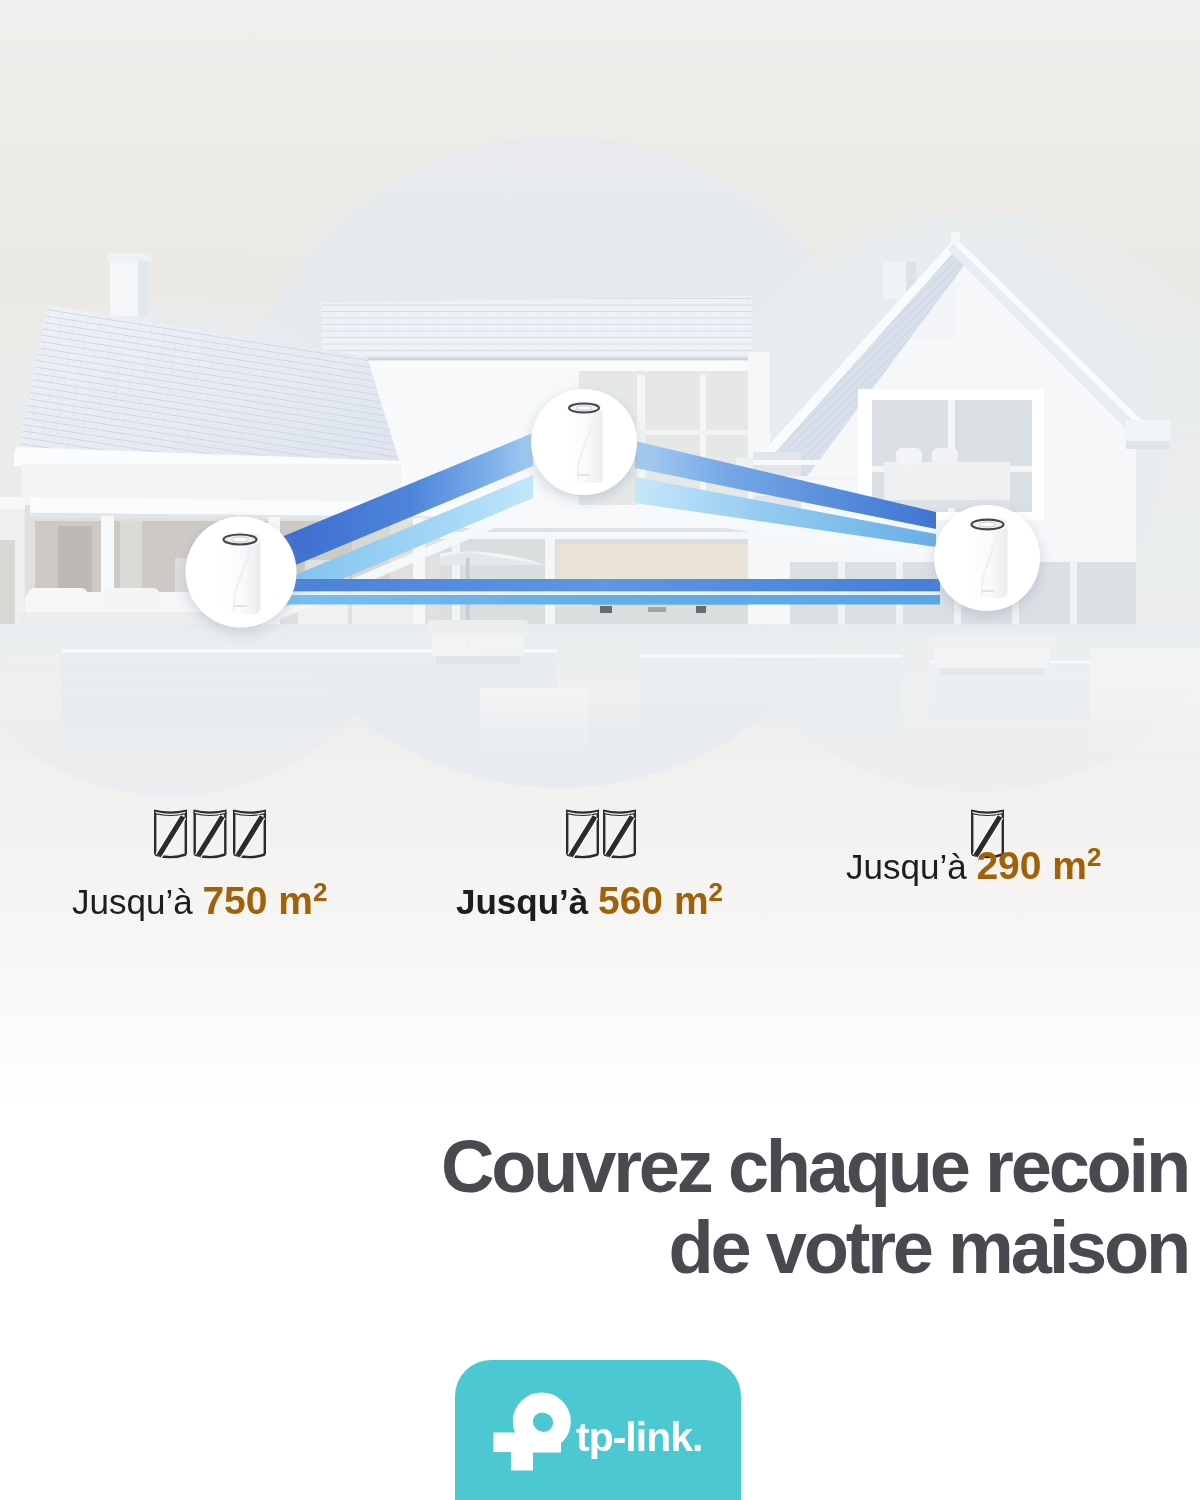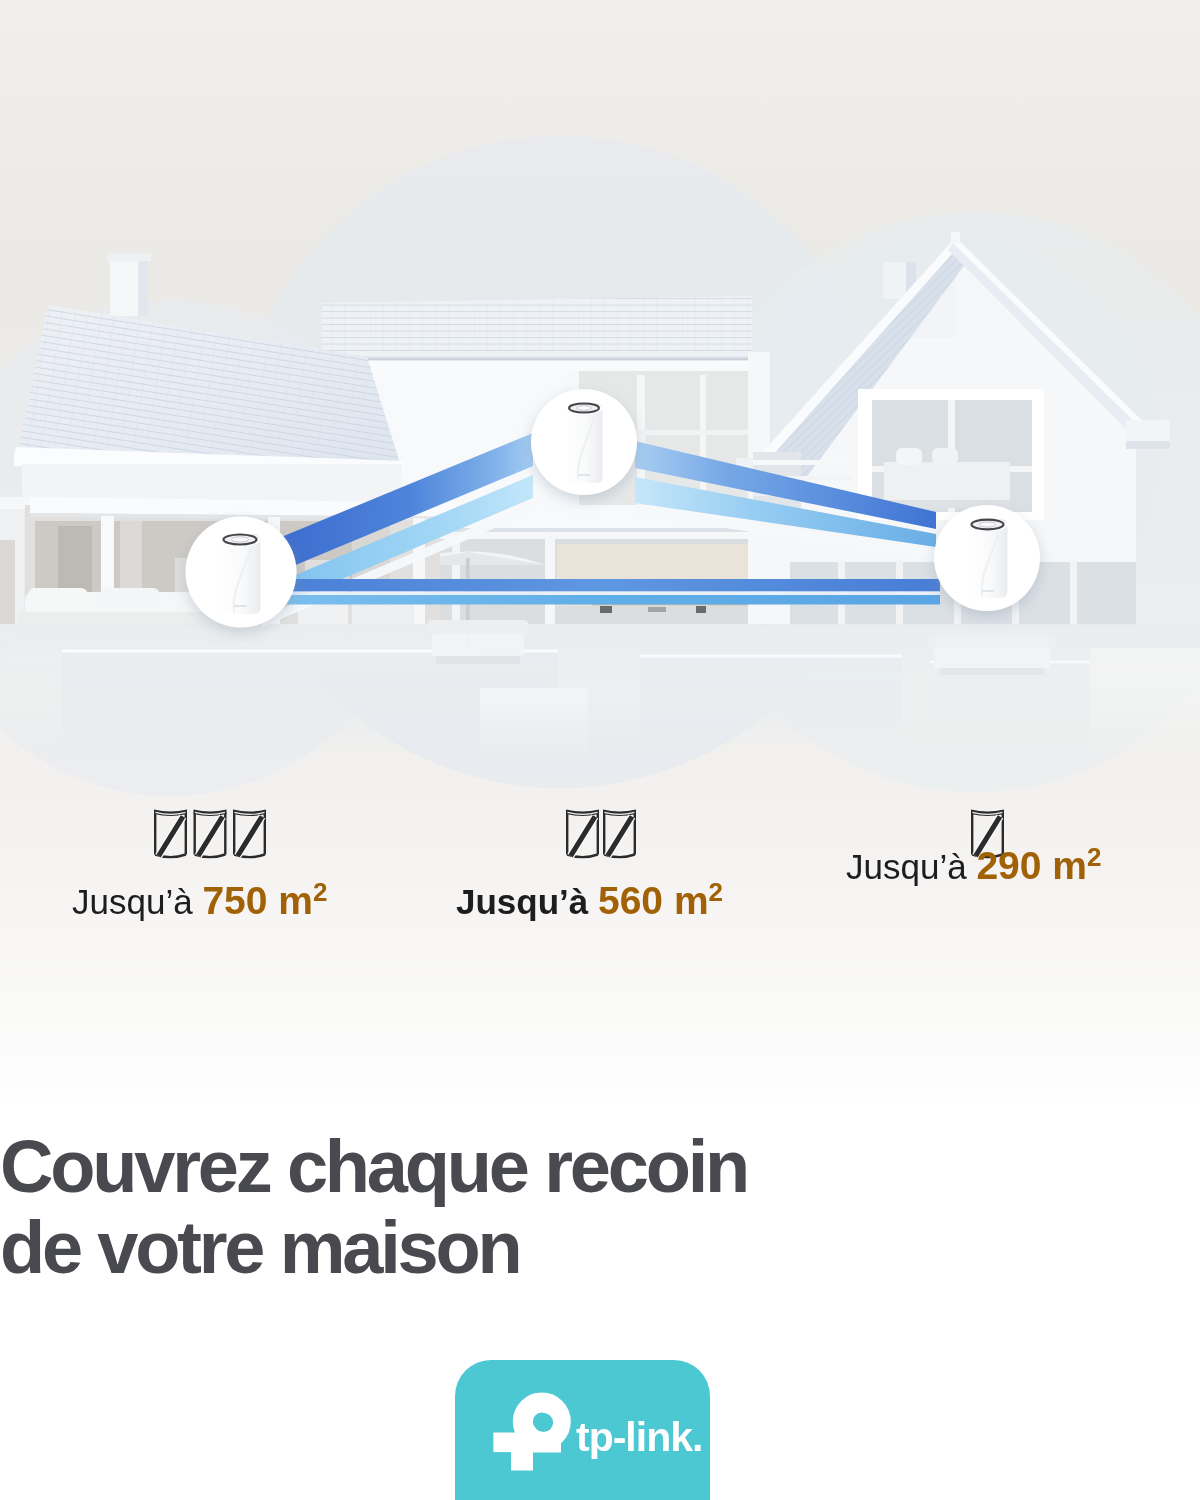--- a/index.html
+++ b/index.html
@@ -1,22 +1,22 @@
 <!DOCTYPE html>
 <html><head>
 <meta charset="utf-8">
 <style>
   html,body{margin:0;padding:0;}
   body{width:1200px;height:1500px;position:relative;overflow:hidden;background:#ffffff;font-family:"Liberation Sans",sans-serif;}
   .scene{position:absolute;top:0;left:0;width:1200px;height:1100px;}
   .label{position:absolute;white-space:nowrap;color:#1d1d1f;font-size:35px;}
   .label b{font-size:39px;color:#a16207;}
   .label .sup{font-size:26px;vertical-align:baseline;position:relative;top:-13px;}
-  .headline{position:absolute;left:0;top:1127px;width:1188px;text-align:left;font-size:74px;font-weight:bold;color:#494950;line-height:80.5px;letter-spacing:-3.2px;}
-  .logo{position:absolute;left:455px;top:1360px;width:255px;height:140px;background:#4cc8d3;border-radius:36px 36px 0 0;}
+  .headline{position:absolute;left:0;top:1127px;width:1188px;text-align:right;font-size:74px;font-weight:bold;color:#494950;line-height:80.5px;letter-spacing:-3.2px;}
+  .logo{position:absolute;left:455px;top:1360px;width:286px;height:140px;background:#4cc8d3;border-radius:36px 36px 0 0;}
 </style>
 </head>
 <body>
 <div class="scene">
 <svg width="1200" height="1100" viewBox="0 0 1200 1100">
 <defs>
   <linearGradient id="bg" x1="0" y1="0" x2="0" y2="1">
     <stop offset="0" stop-color="#f0efed"></stop>
     <stop offset="0.25" stop-color="#ebe9e5"></stop>
     <stop offset="0.48" stop-color="#eeedea"></stop>

